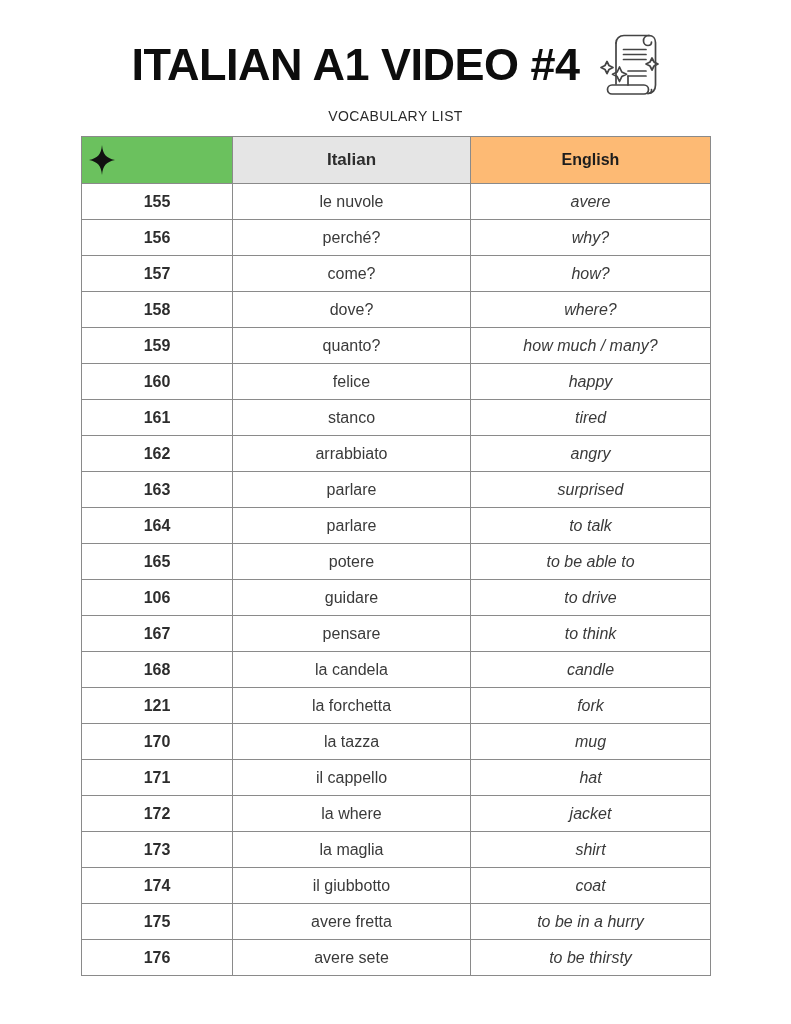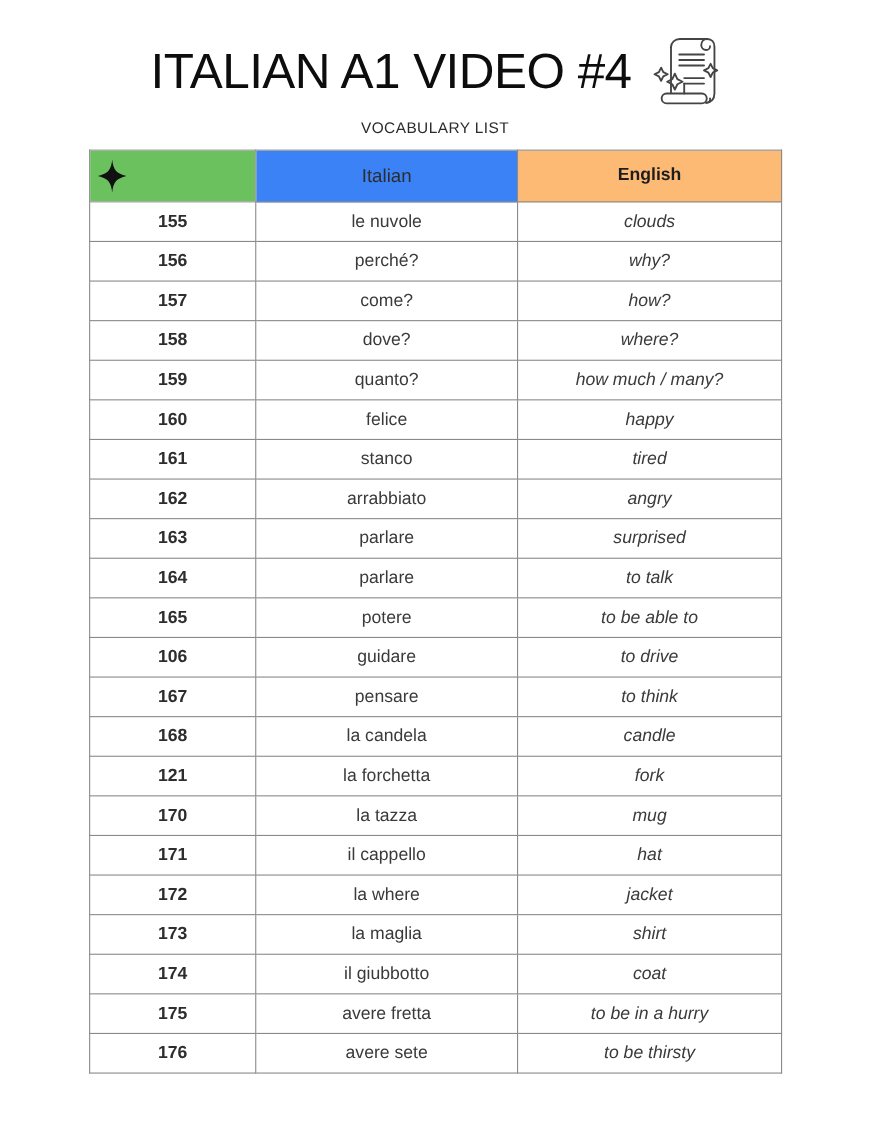--- a/index.html
+++ b/index.html
@@ -37,21 +37,21 @@
     position: relative;
     display: inline-flex;
     align-items: center;
     justify-content: center;
     gap: 18px;
   }
 
   .doc-title {
     font-family: "Liberation Sans", sans-serif;
     font-size: 45px;
-    font-weight: 400;
+    font-weight: 700;
     letter-spacing: -0.5px;
     color: #0d0d0d;
     line-height: 1.12;
     white-space: nowrap;
   }
 
   .scroll-icon {
     width: 62px;
     height: 72px;
     display: block;
@@ -107,24 +107,24 @@
     position: absolute;
     left: 7px;
     top: 50%;
     transform: translateY(-50%);
     width: 26px;
     height: 30px;
     display: block;
   }
 
   th.h-italian {
-    background: #3b82f6;
+    background: #e5e5e5;
     color: #2d2d2d;
     font-size: 17px;
-    font-weight: 400;
+    font-weight: 700;
     margin-top: 33px;
   }
 
   th.h-english {
     background: #fdba74;
     color: #1d1d1d;
     font-size: 16px;
     font-weight: 700;
   }
 
@@ -203,21 +203,21 @@
             <span></span>
           </th>
           <th class="h-italian">Italian</th>
           <th class="h-english">English</th>
         </tr>
       </thead>
       <tbody id="vocab-body">
           <tr>
             <td class="num">155</td>
             <td class="italian">le nuvole</td>
-            <td class="english">clouds</td>
+            <td class="english">avere</td>
           </tr>
           <tr>
             <td class="num">156</td>
             <td class="italian">perché?</td>
             <td class="english">why?</td>
           </tr>
           <tr>
             <td class="num">157</td>
             <td class="italian">come?</td>
             <td class="english">how?</td>

